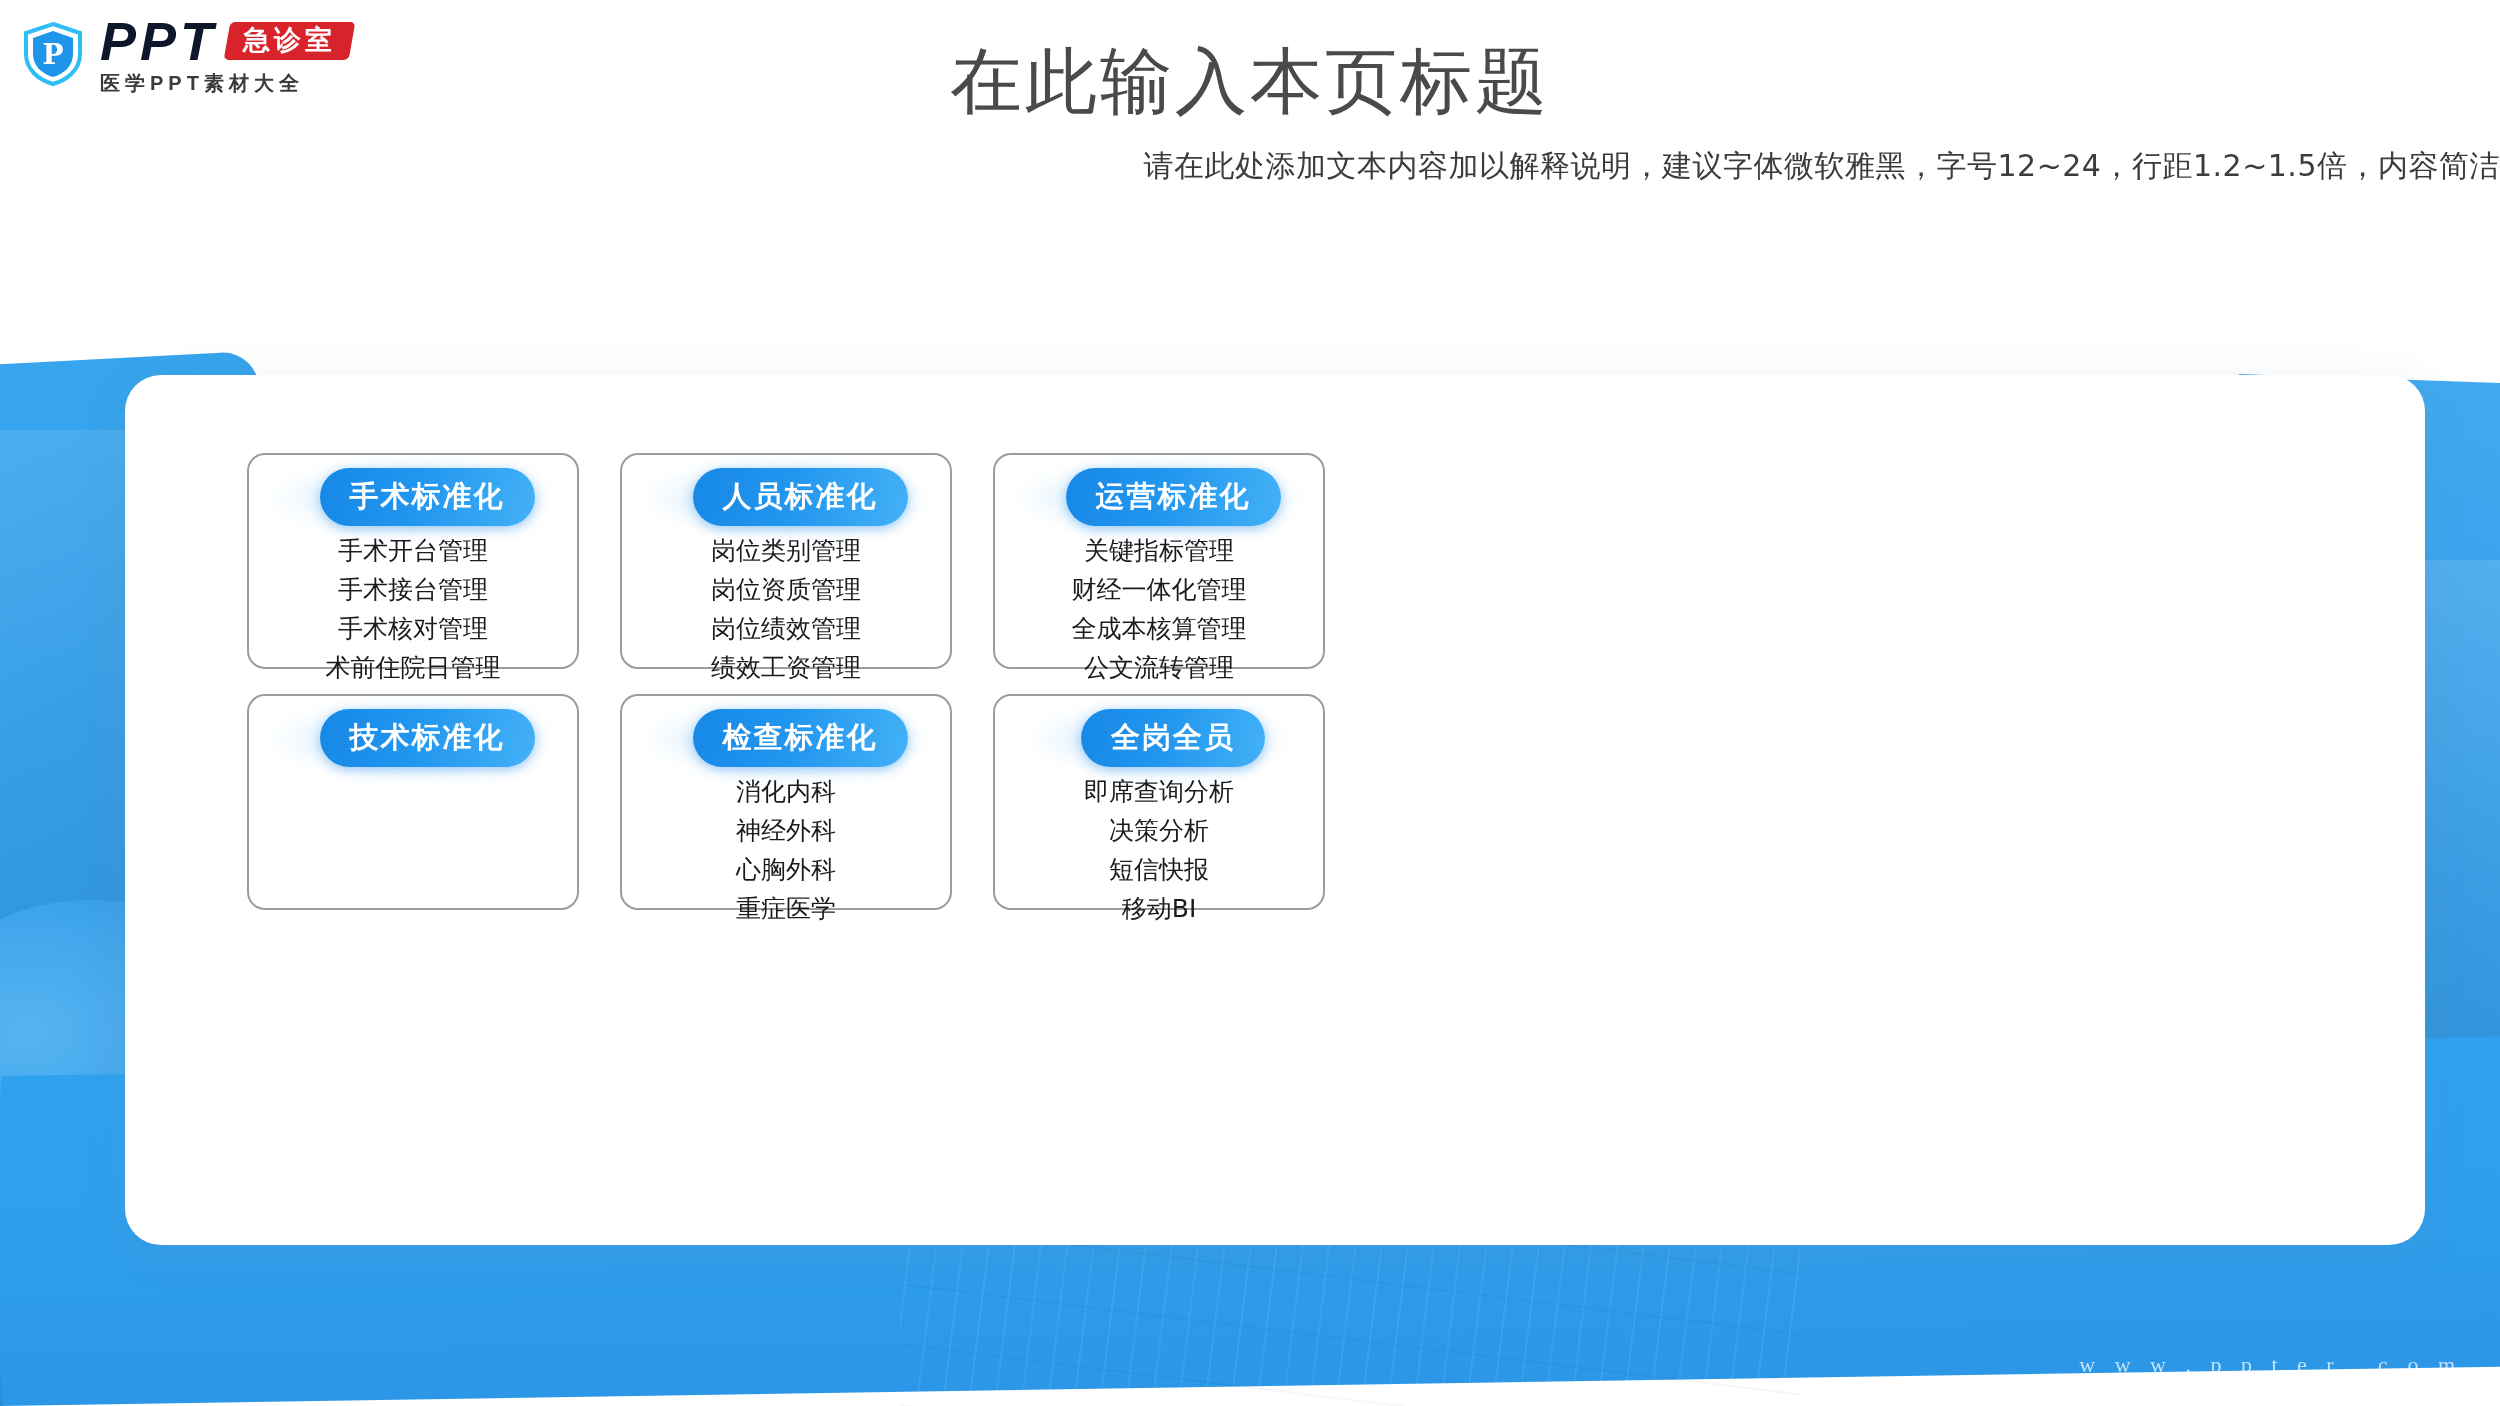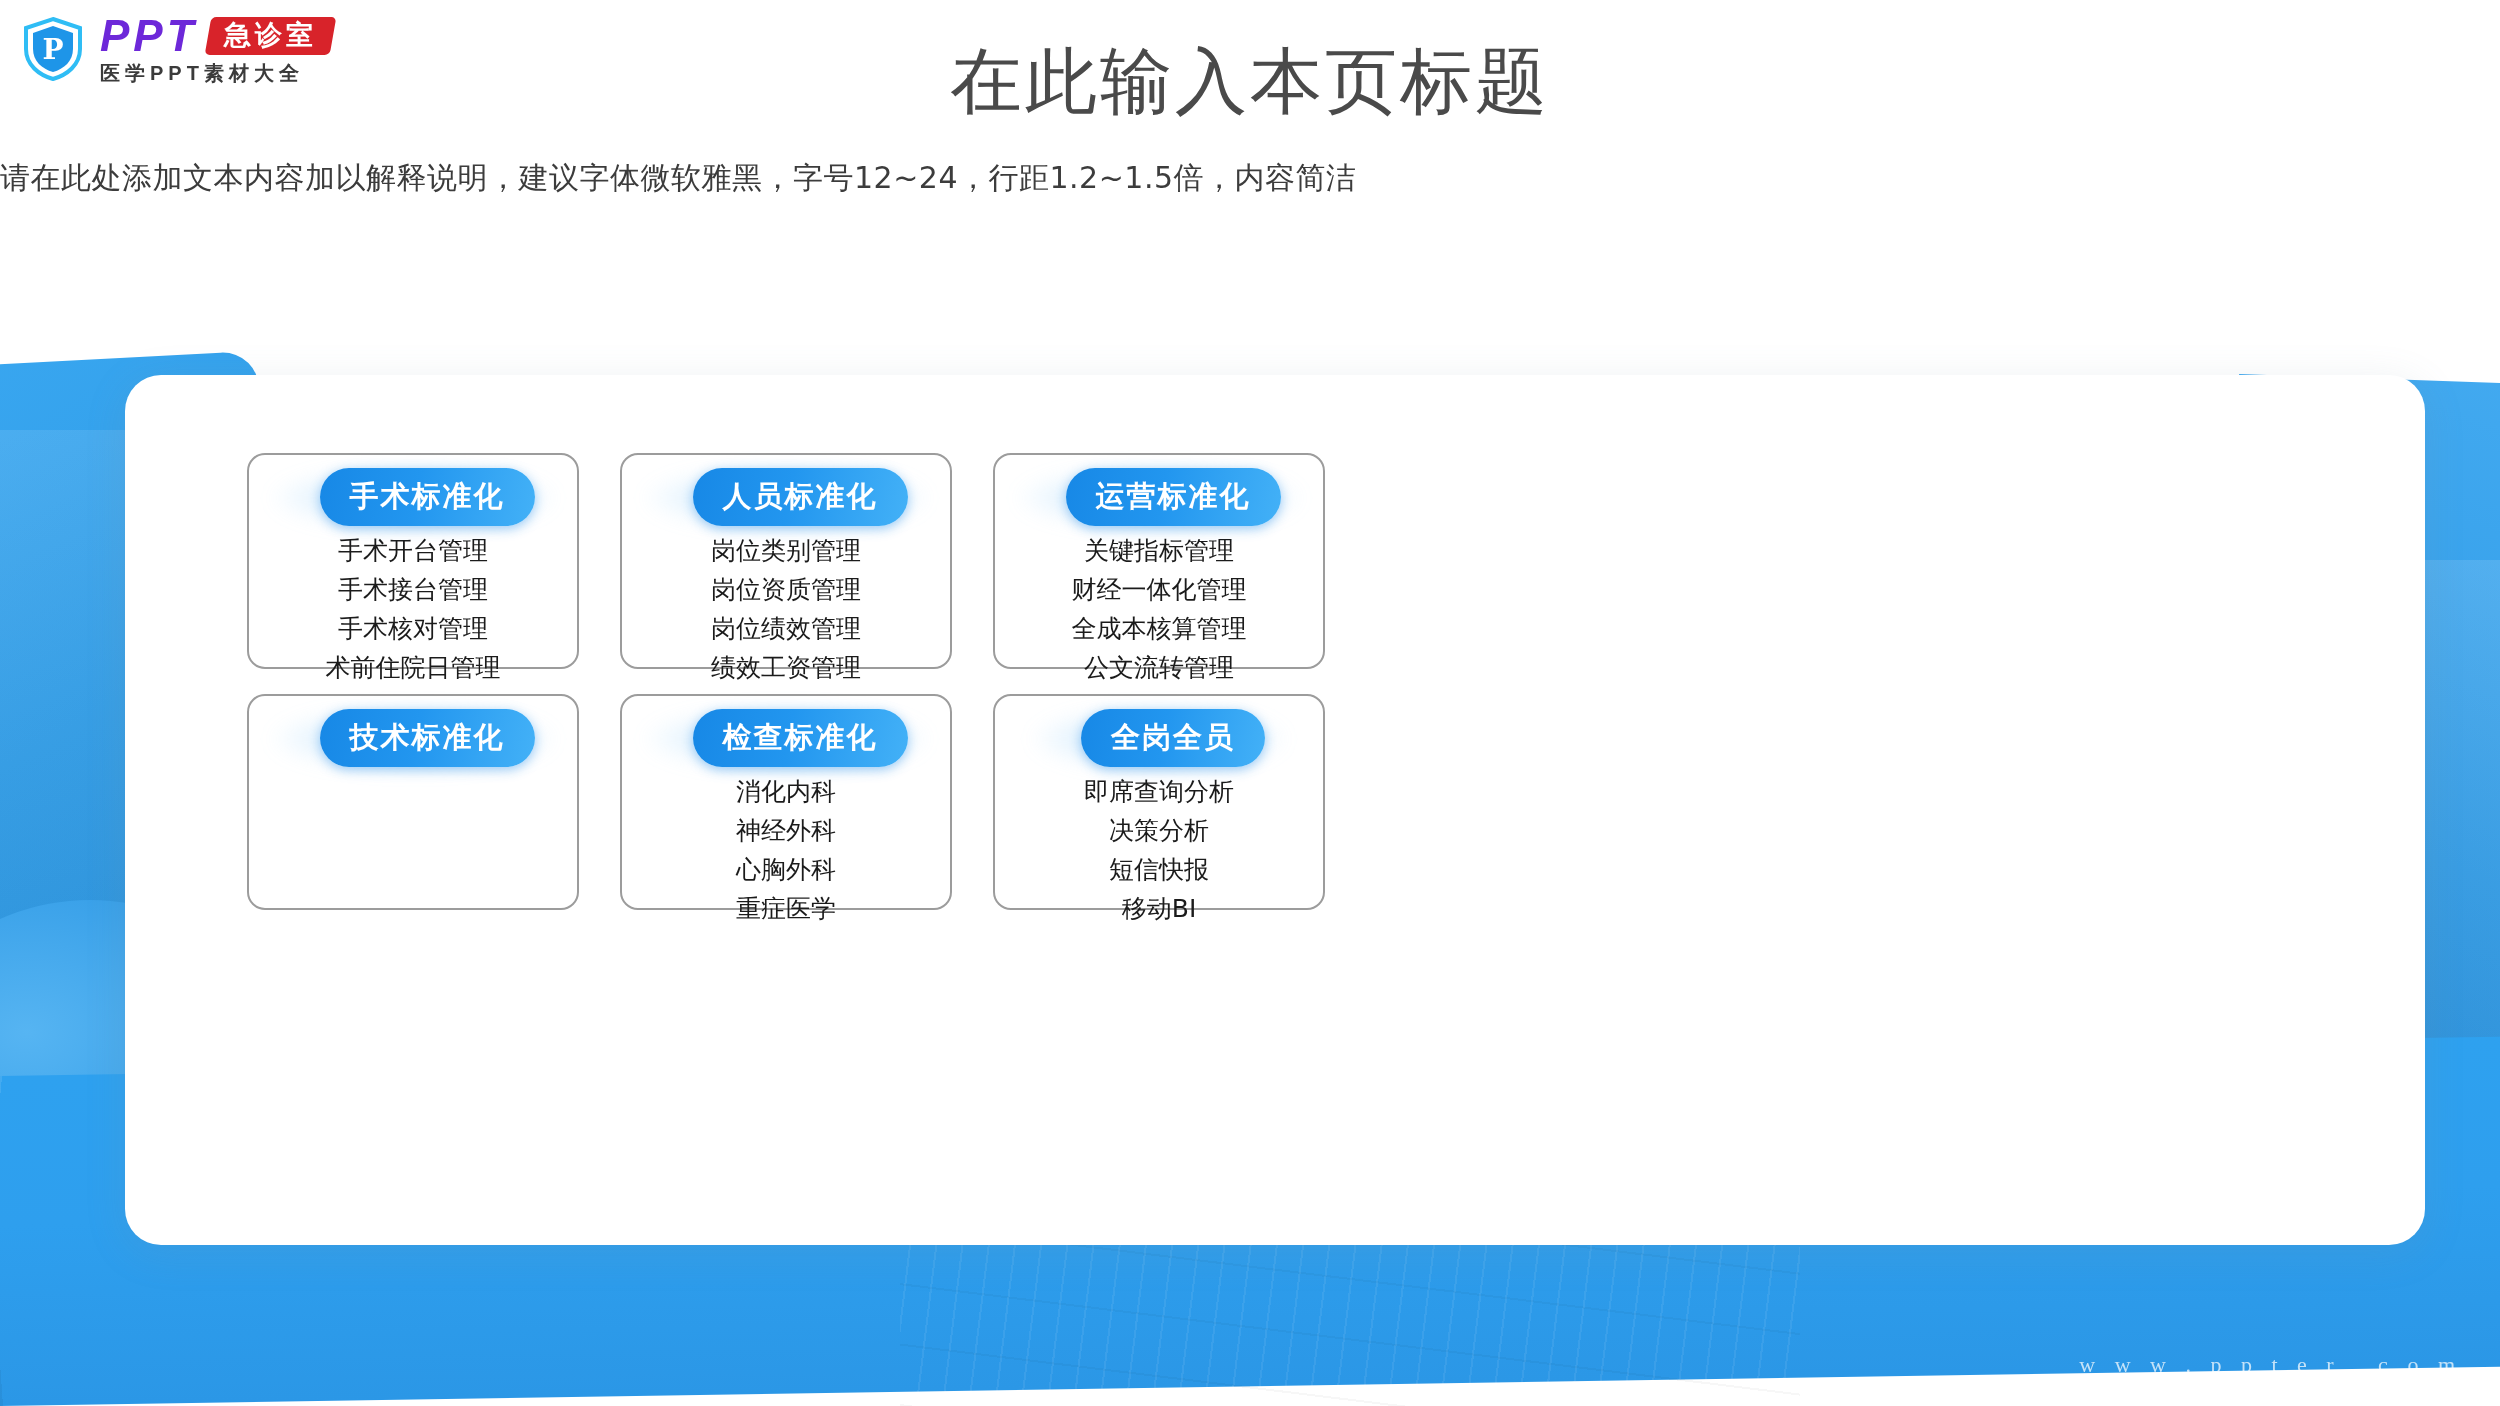--- a/index.html
+++ b/index.html
@@ -65,40 +65,40 @@
   }
 
   
   .header { position:absolute; top:0; left:0; right:0; z-index:6; }
 
   .logo { position:absolute; left:22px; top:14px; display:flex; align-items:center; gap:16px; }
   .shield { width:62px; height:66px; flex:0 0 auto; }
   .logo-text { display:flex; flex-direction:column; gap:5px; }
   .logo-row1 { display:flex; align-items:center; gap:10px; }
   .logo-ppt {
-    font-size:44px; font-weight:bold; font-style:italic; color:#6d28d9;
+    font-size:54px; font-weight:bold; font-style:italic; color:#0f172a;
     letter-spacing:4px; line-height:1;
   }
   .logo-badge {
     background:#d8232a; color:#fff; font-size:27px; font-weight:bold;
     padding:5px 16px 6px 16px; letter-spacing:4px; line-height:1;
     transform:skewX(-10deg); border-radius:5px;
   }
   .logo-badge span { display:inline-block; transform:skewX(10deg); }
   .logo-sub {
     font-size:20px; font-weight:bold; color:#3b3b3b; letter-spacing:5px; line-height:1;
   }
 
   .page-title {
     text-align:center; padding-top:34px;
     font-size:72px; font-weight:normal; color:#4a4a4a; letter-spacing:3px;
     font-family:"DejaVu Sans","Liberation Sans",sans-serif;
   }
   .page-subtitle {
-    text-align:left; margin-top:28px;
+    text-align:right; margin-top:16px;
     font-size:30px; color:#3c3c3c; letter-spacing:.5px;
     font-family:"DejaVu Sans","Liberation Sans",sans-serif;
   }
 
   
   .panel {
     position:absolute; left:125px; top:375px; width:2300px; height:870px;
     background:#ffffff; border-radius:36px;
     box-shadow:0 8px 40px rgba(120,140,160,.16);
     z-index:4;

